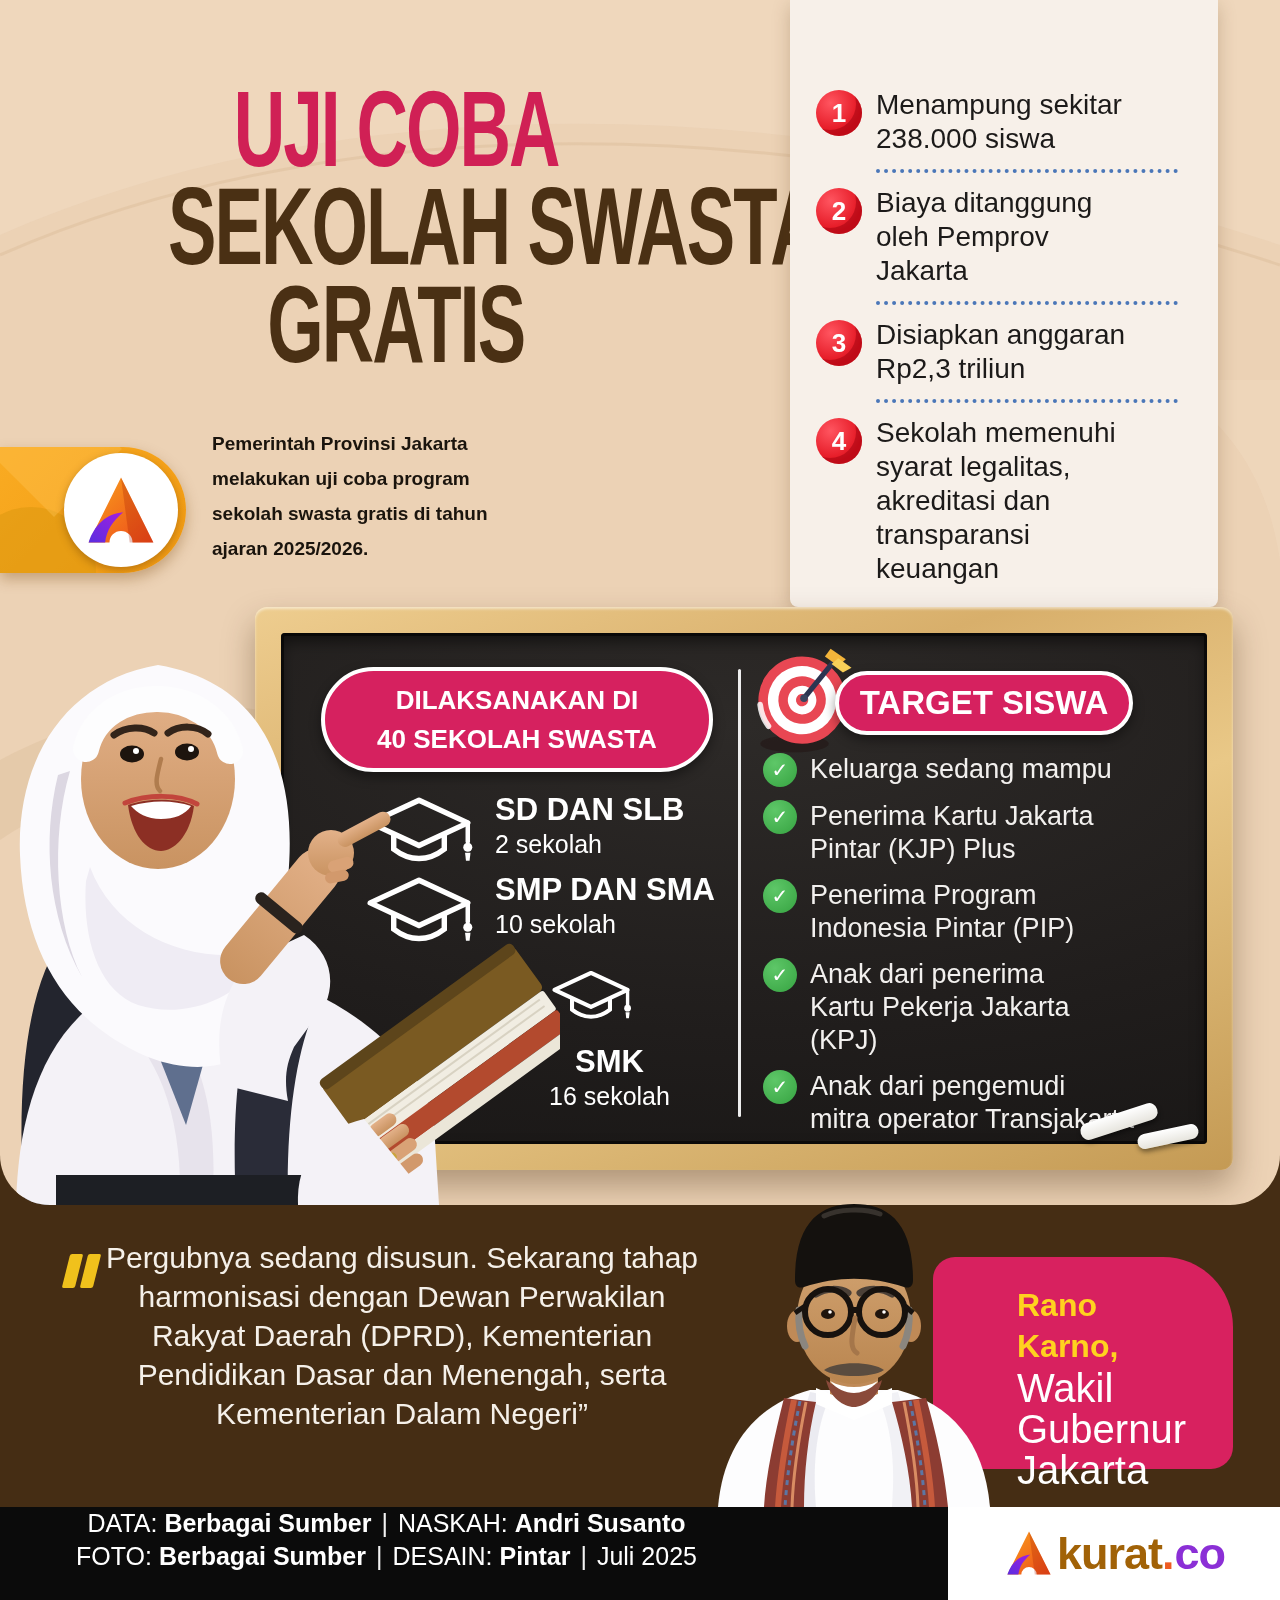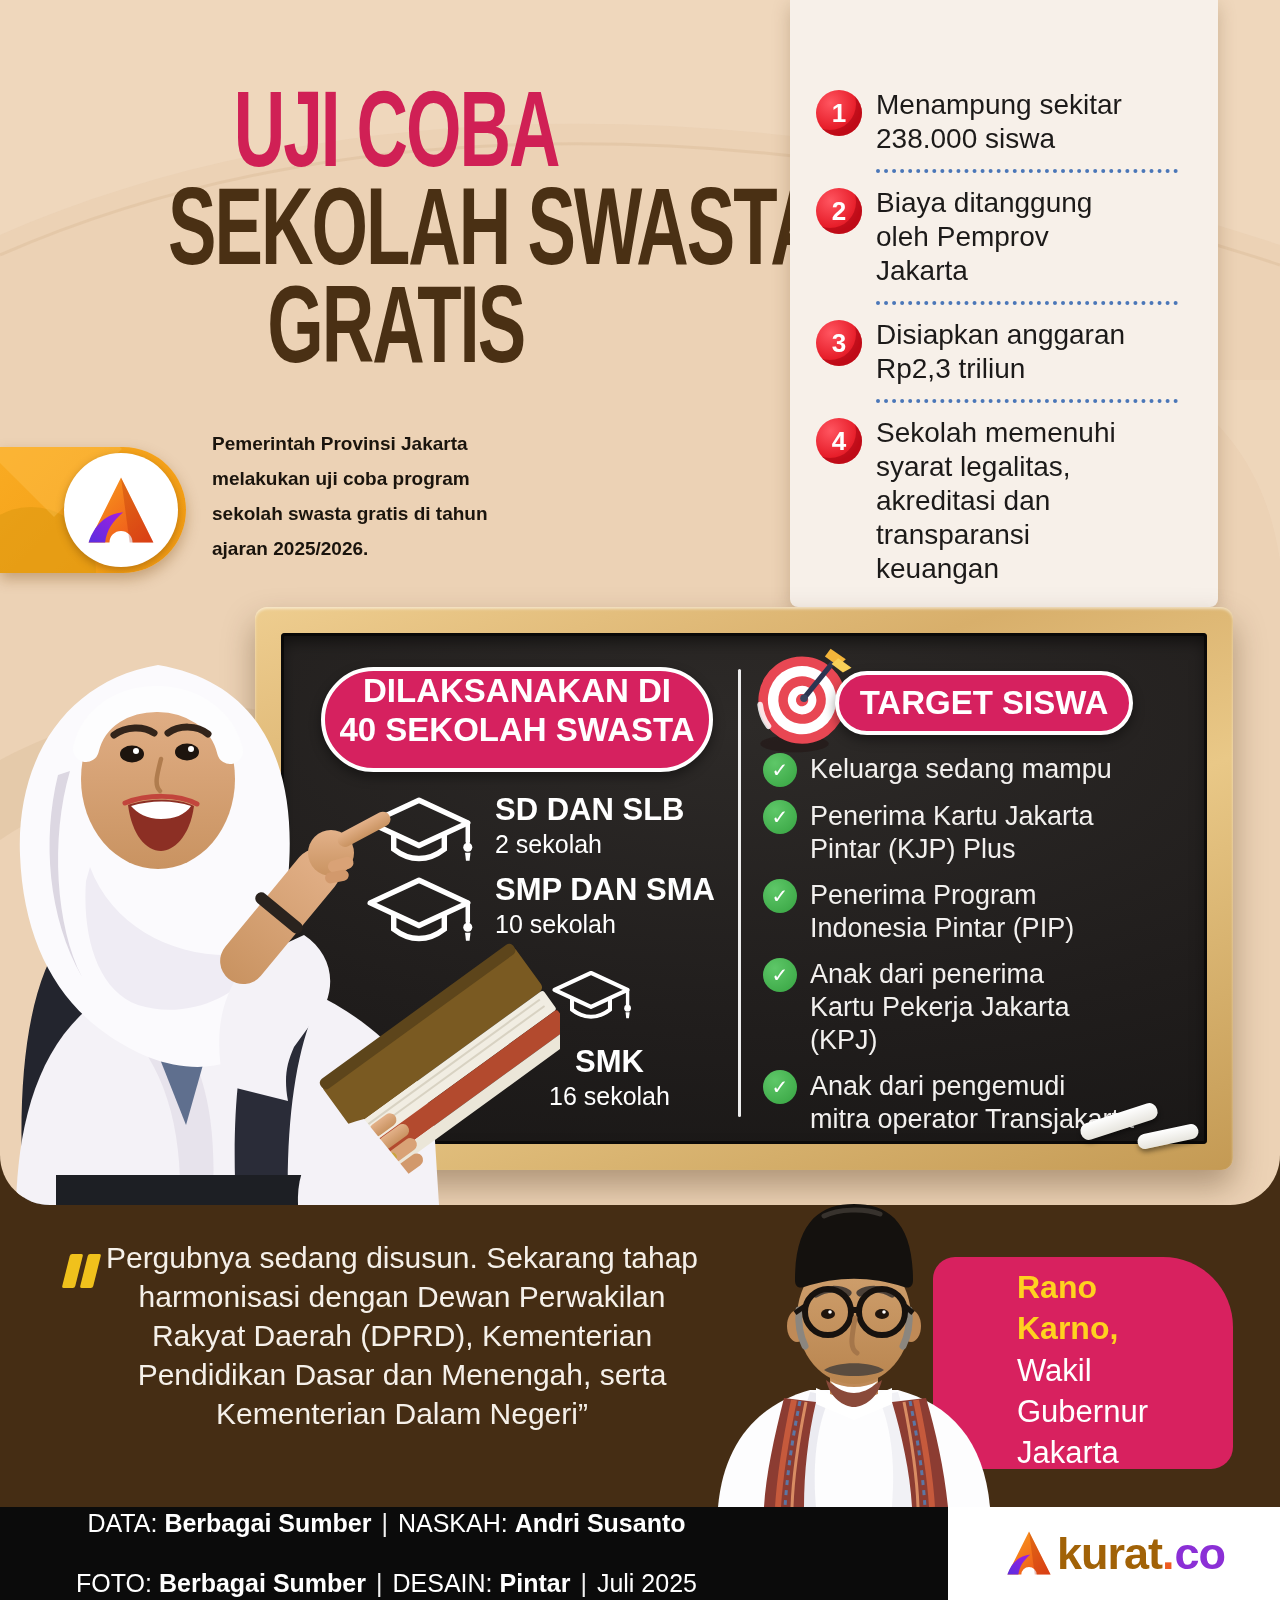--- a/index.html
+++ b/index.html
@@ -78,21 +78,21 @@
     position:relative;width:100%;height:100%;border-radius:4px;
     background:radial-gradient(130% 100% at 50% 18%, #2d2a28 0%, #201d1c 60%, #181615 100%);
     box-shadow:inset 0 0 0 3px rgba(0,0,0,.55), inset 0 8px 16px rgba(0,0,0,.55);
   }
   .pill{
     position:absolute;background:#d6215f;border:4px solid #fff;color:#fff;
     font-weight:bold;text-align:center;
     box-shadow:0 5px 12px rgba(0,0,0,.4);
   }
   .pill-left{left:40px;top:34px;width:392px;height:105px;border-radius:60px;
-    font-size:33px;line-height:39px;}
+    font-size:26px;line-height:39px;padding-top:10px;}
   .pill-right{left:554px;top:38px;width:298px;height:64px;border-radius:40px;
     font-size:33px;display:flex;align-items:center;justify-content:center;}
   .vdivider{position:absolute;left:457px;top:36px;width:3px;height:448px;
     background:rgba(255,255,255,.92);border-radius:2px;}
   .school{position:absolute;display:flex;gap:20px;align-items:flex-start;color:#fff;}
   .school svg{width:112px;height:76px;flex:0 0 auto;}
   .s1{left:82px;top:160px;}
   .s2{left:82px;top:240px;}
   .lv{font-size:31px;font-weight:bold;line-height:34px;}
   .ct{font-size:25px;line-height:30px;margin-top:2px;}
@@ -120,31 +120,31 @@
   .quote-block{position:absolute;left:62px;top:1238px;width:665px;z-index:1;}
   .qmark{position:absolute;left:4px;top:16px;display:flex;gap:5px;}
   .qmark i{display:block;width:13px;height:34px;background:#f0c11c;transform:skewX(-14deg);border-radius:2px;}
   .qtext{margin:0 0 0 16px;width:648px;text-align:center;
     font-size:30px;line-height:39px;color:#f5f0e9;}
 
   
   .speaker-card{
     position:absolute;left:933px;top:1257px;width:300px;height:212px;z-index:1;
     background:#d8215f;border-radius:22px 70px 22px 22px;
-    padding:10px 0 0 84px;
+    padding:28px 0 0 84px;
   }
   .sname{font-size:32px;font-weight:bold;color:#ffd21f;line-height:41px;}
-  .srole{font-size:31px;color:#fff;line-height:41px;margin-top:1px;}
+  .srole{font-size:40px;color:#fff;line-height:41px;margin-top:1px;}
   .rano{position:absolute;left:698px;top:1190px;width:312px;height:317px;z-index:2;}
 
   
   .credits{
     position:absolute;left:0;top:1507px;width:948px;height:93px;z-index:3;
     background:#0b0b0b;color:#fff;
-    display:flex;flex-direction:column;justify-content:space-between;align-items:center;
+    display:flex;flex-direction:column;justify-content:flex-start;align-items:center;
     padding-right:175px;font-size:25px;line-height:33px;
   }
   .credits .lab{font-weight:normal;margin-right:7px;}
   .credits b{font-weight:bold;}
   .credits .sep{margin:0 10px;opacity:.95;}
   .logobox{
     position:absolute;left:948px;top:1507px;width:332px;height:93px;z-index:3;
     background:#fff;display:flex;align-items:center;justify-content:center;
   }
   .logobox svg{width:52px;height:48px;margin-right:2px;margin-bottom:2px;}

